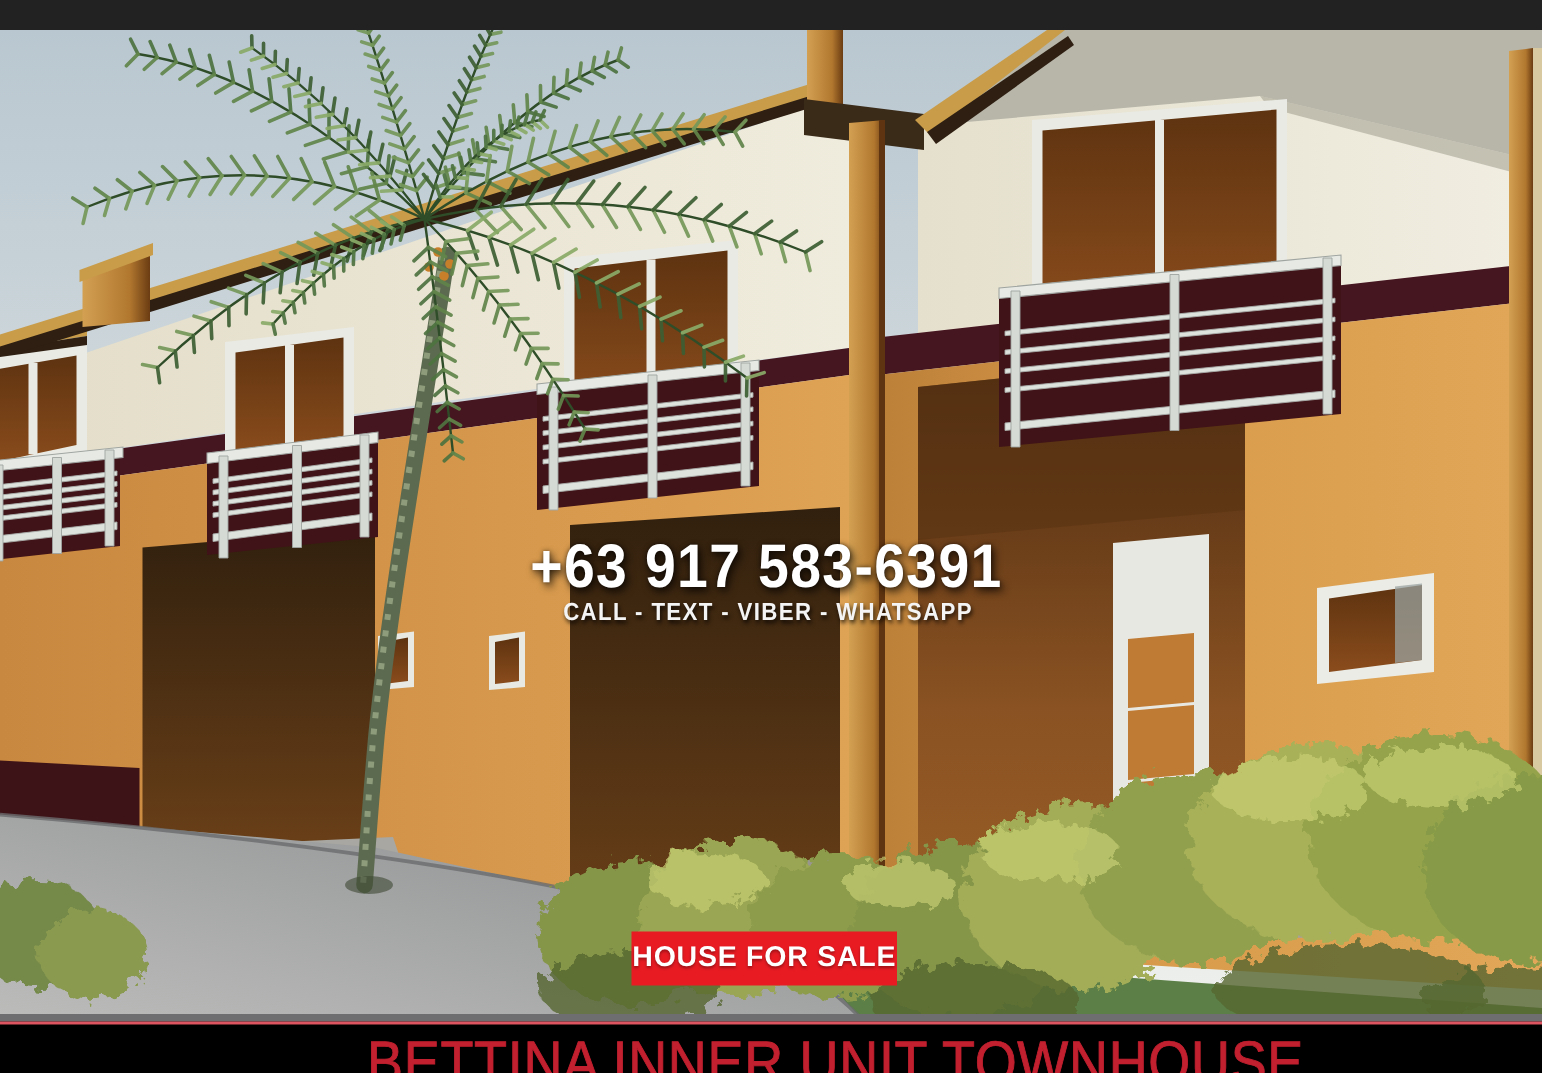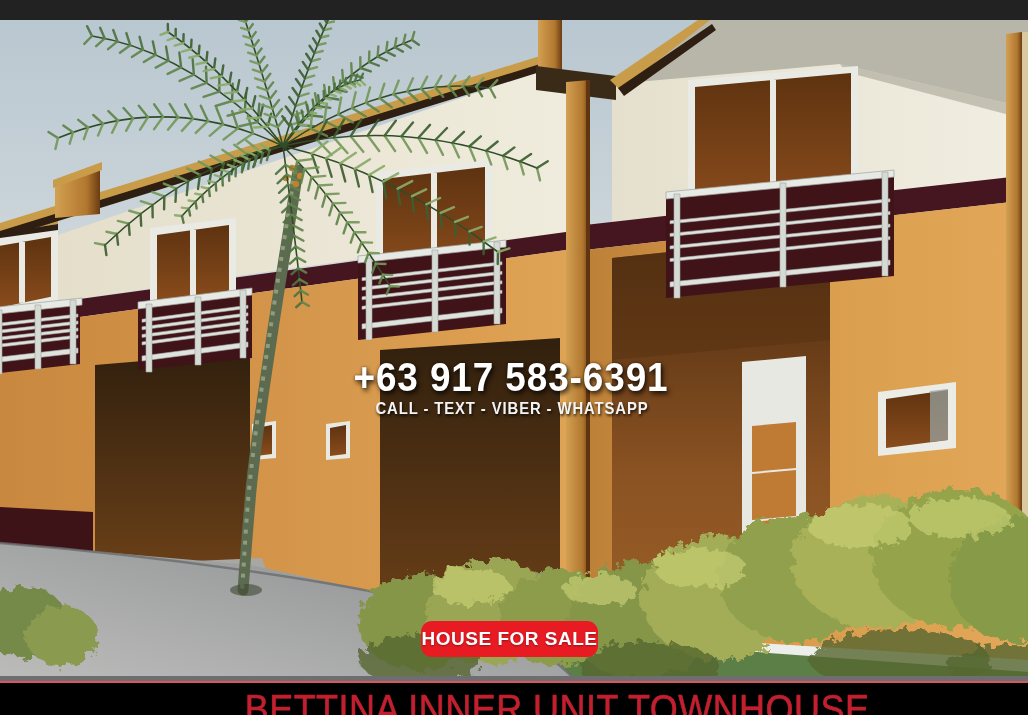--- a/index.html
+++ b/index.html
@@ -17,21 +17,20 @@
   .contact{
     left:512px;top:379px;transform:translateX(-50%) scaleX(.9);
     font-size:16.5px;font-weight:700;color:#f4f4f4;letter-spacing:1px;
     text-shadow:1px 2px 3px rgba(0,0,0,.8);
   }
   .badge{
     left:421px;top:601px;width:177px;height:36px;background:#e81b23;
     display:flex;align-items:center;justify-content:center;
     color:#ffffff;font-size:19px;font-weight:700;letter-spacing:.5px;
     text-shadow:0 1px 2px rgba(0,0,0,.35);
-    border-radius:11px;
   }
   .footer{
     position:absolute;left:0;bottom:0;width:1028px;height:52px;background:#000000;
     border-top:2px solid #dd5560;
     display:flex;align-items:center;justify-content:center;padding-left:43px;
   }
   .footer span{
     display:inline-block;transform:scaleX(.9);
     color:#c2202f;font-size:40px;font-weight:400;letter-spacing:.5px;
     -webkit-text-stroke:.6px #c2202f;

